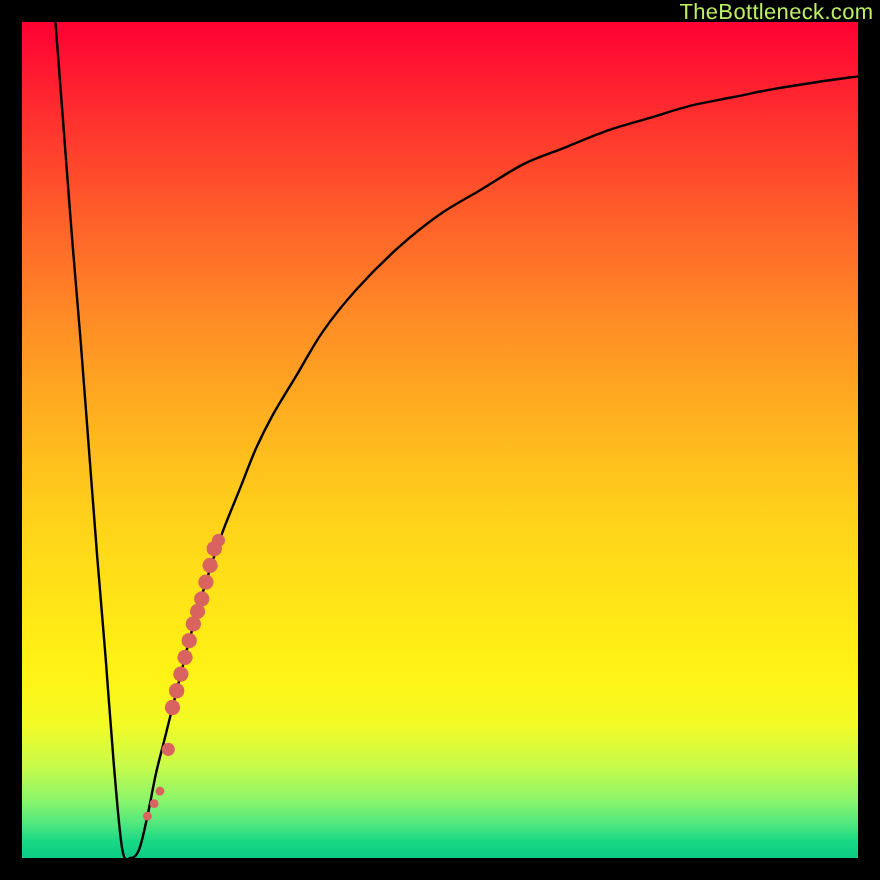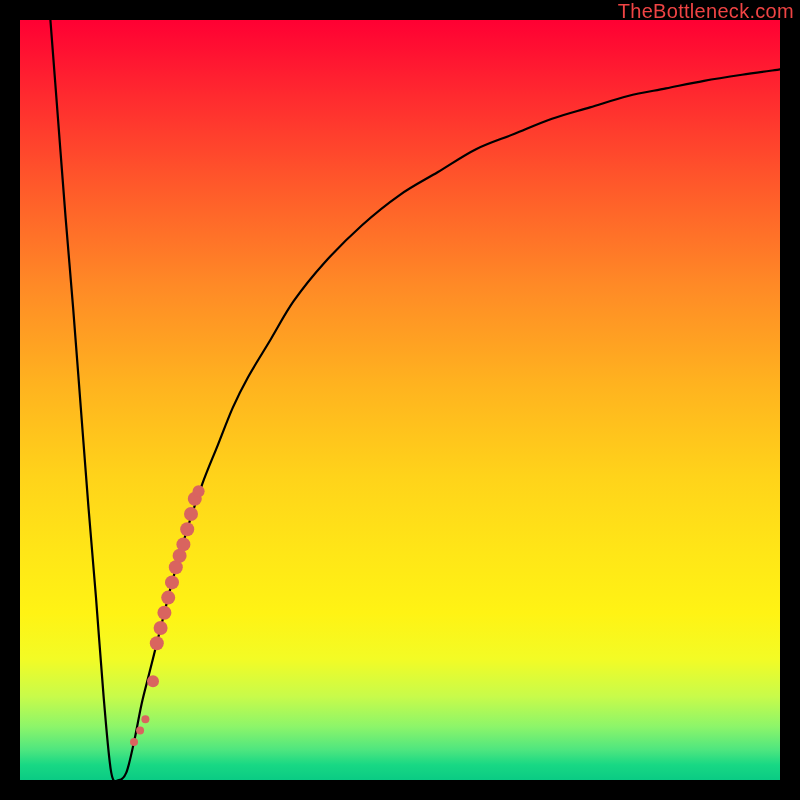--- a/index.html
+++ b/index.html
@@ -38,21 +38,21 @@
       #c8fb4a 89%,
       #8cf56a 93%,
       #4fe67f 96%,
       #18d884 98%,
       #0acb84 100%);
   }
   .watermark {
     position: absolute;
     top: 0px;
     right: 6px;
-    color: #ef4444;
+    color: #bef264;
     font-size: 20px;
     letter-spacing: 0.3px;
     font-weight: 500;
   }
   svg.curve {
     position: absolute;
     left: 0;
     top: 0;
     width: 760px;
     height: 760px;

